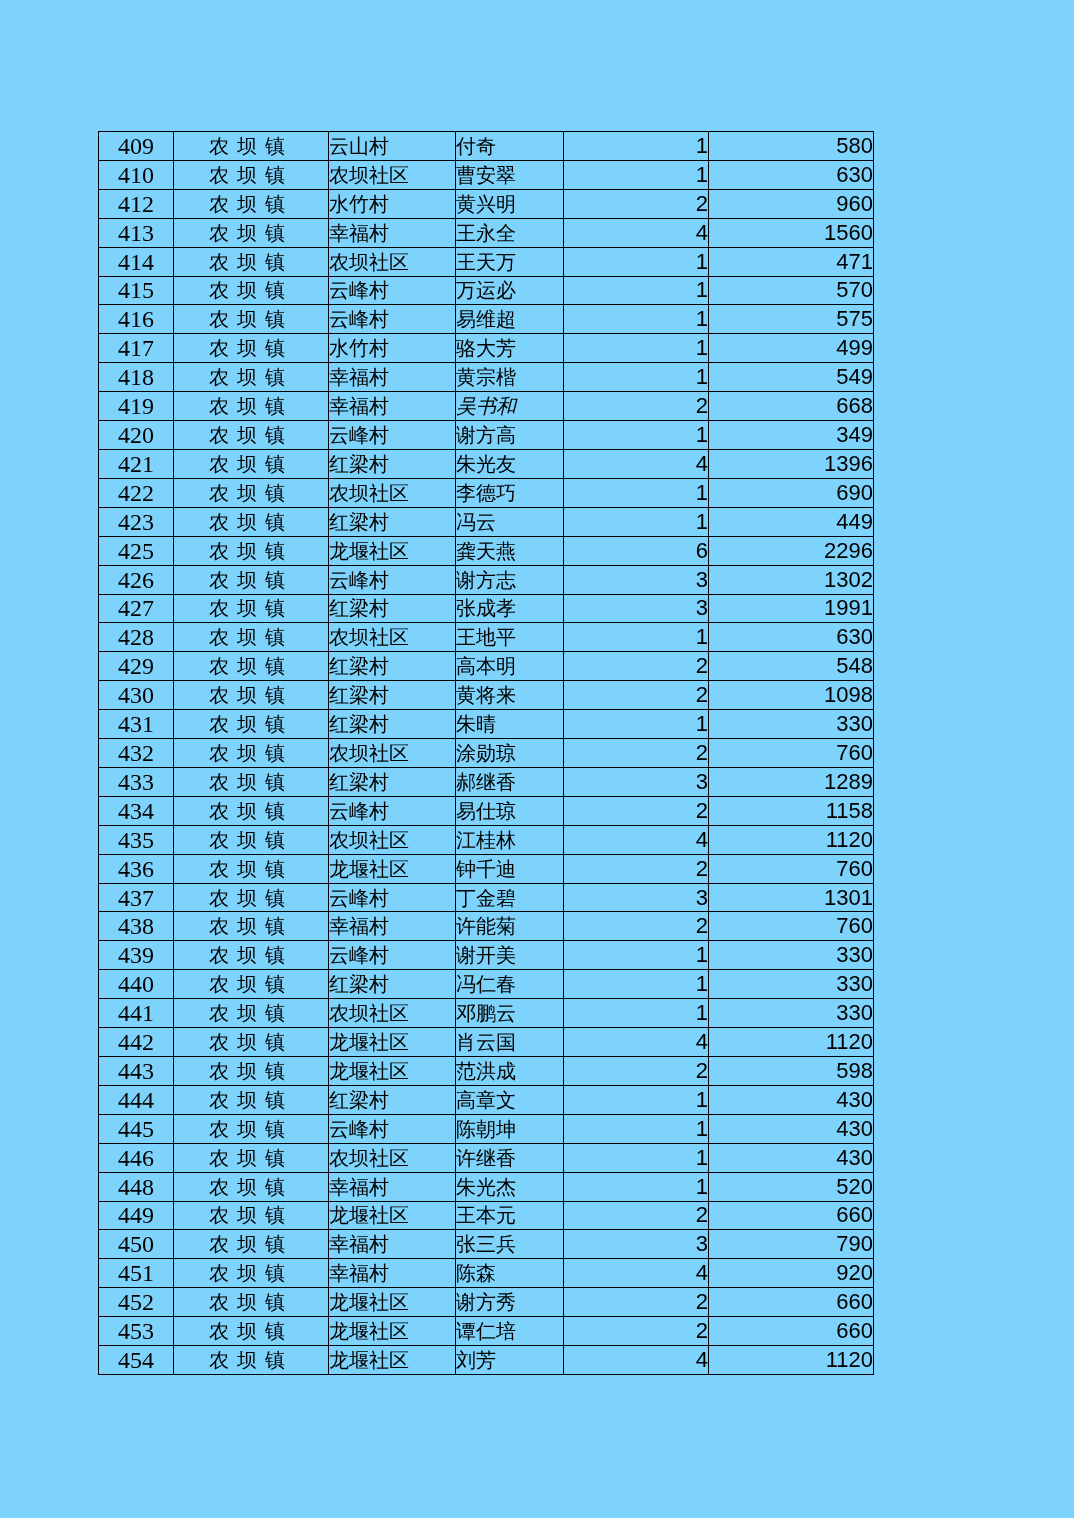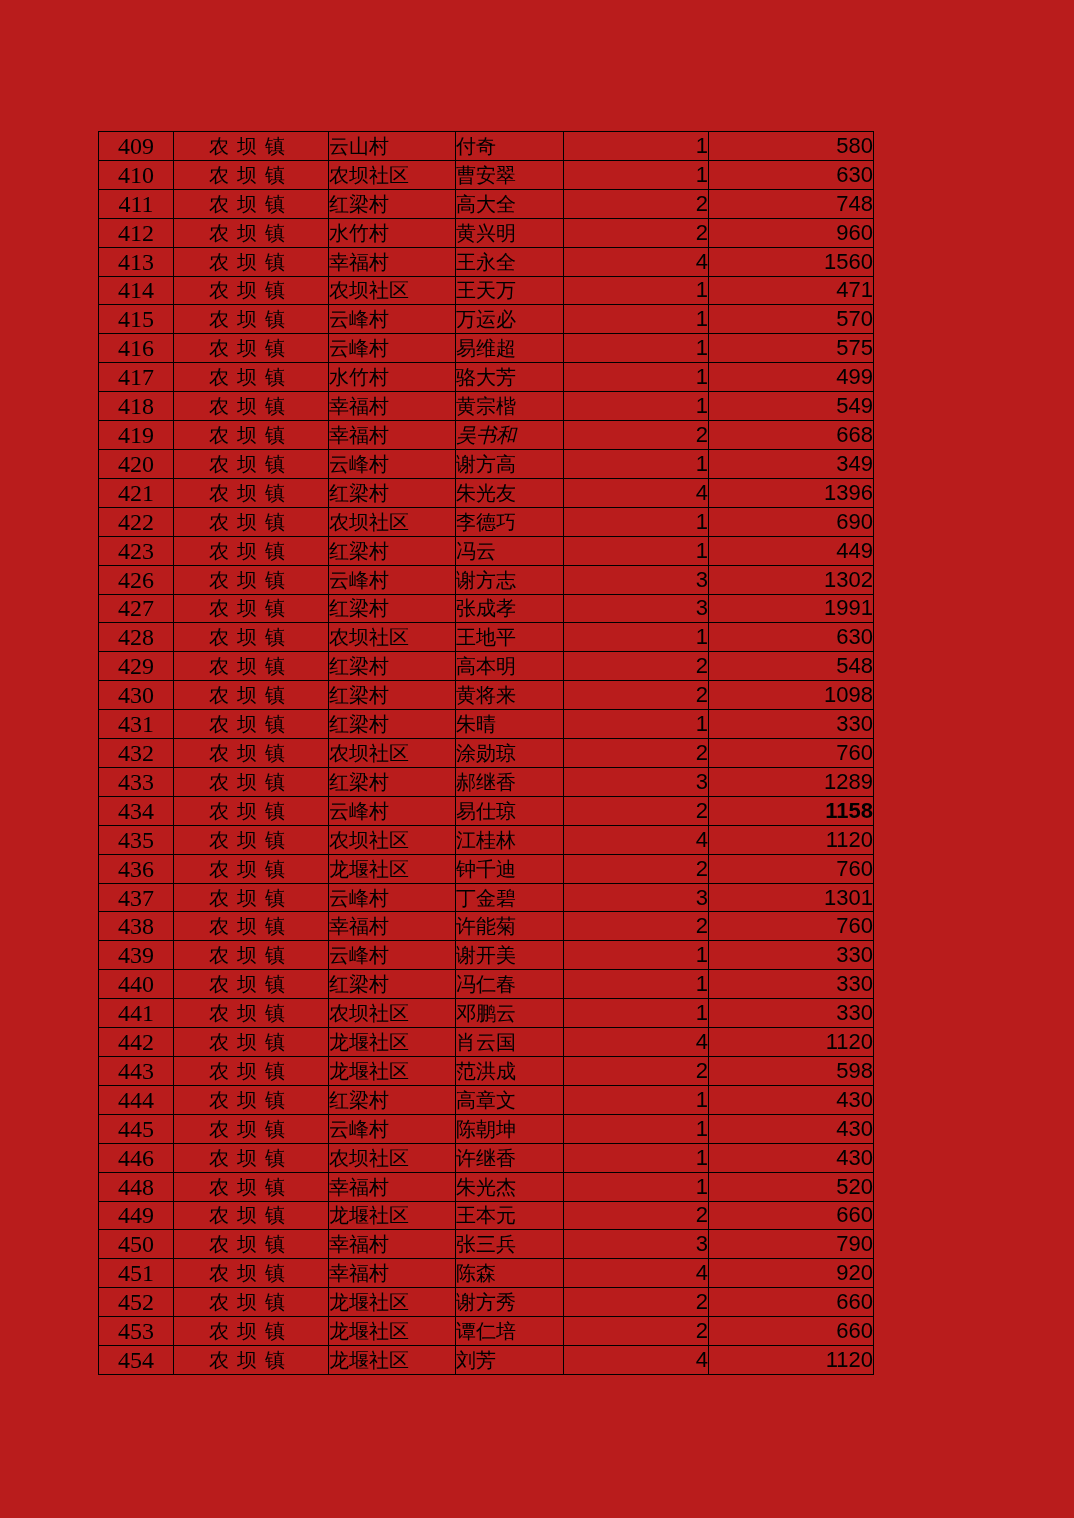--- a/index.html
+++ b/index.html
@@ -52,21 +52,21 @@
   }
   td.c-count, td.c-amount {
     text-align: right;
     padding-right: 5px;
     font-size: 22px;
   }
 </style>
 </head>
 <body>
 
-<div class="page" style="background: #b91c1c;">
+<div class="page" style="background: #7dd3fc;">
   <table class="records">
     <colgroup>
       <col style="width:75px">
       <col style="width:155px">
       <col style="width:127px">
       <col style="width:108px">
       <col style="width:145px">
       <col style="width:165px">
     </colgroup>
     <tbody>
@@ -81,28 +81,20 @@
 
   <tr>
     <td class="c-no" style="border-color: rgb(0, 0, 0);">410</td>
     <td class="c-town" style="border-color: rgb(0, 0, 0);">农坝镇</td>
     <td class="c-village" style="border-color: rgb(0, 0, 0);">农坝社区</td>
     <td class="c-name" style="border-color: rgb(0, 0, 0);">曹安翠</td>
     <td class="c-count" style="border-color: rgb(0, 0, 0);">1</td>
     <td class="c-amount" style="border-color: rgb(0, 0, 0);">630</td>
   </tr>
 
-  <tr>
-    <td class="c-no" style="border-color: rgb(0, 0, 0);">411</td>
-    <td class="c-town" style="border-color: rgb(0, 0, 0);">农坝镇</td>
-    <td class="c-village" style="border-color: rgb(0, 0, 0);">红梁村</td>
-    <td class="c-name" style="border-color: rgb(0, 0, 0);">高大全</td>
-    <td class="c-count" style="border-color: rgb(0, 0, 0);">2</td>
-    <td class="c-amount" style="border-color: rgb(0, 0, 0);">748</td>
-  </tr>
 
   <tr>
     <td class="c-no" style="border-color: rgb(0, 0, 0);">412</td>
     <td class="c-town" style="border-color: rgb(0, 0, 0);">农坝镇</td>
     <td class="c-village" style="border-color: rgb(0, 0, 0);">水竹村</td>
     <td class="c-name" style="border-color: rgb(0, 0, 0);">黄兴明</td>
     <td class="c-count" style="border-color: rgb(0, 0, 0);">2</td>
     <td class="c-amount" style="border-color: rgb(0, 0, 0);">960</td>
   </tr>
 
@@ -199,20 +191,28 @@
   <tr>
     <td class="c-no" style="border-color: rgb(0, 0, 0);">423</td>
     <td class="c-town" style="border-color: rgb(0, 0, 0);">农坝镇</td>
     <td class="c-village" style="border-color: rgb(0, 0, 0);">红梁村</td>
     <td class="c-name" style="border-color: rgb(0, 0, 0);">冯云</td>
     <td class="c-count" style="border-color: rgb(0, 0, 0);">1</td>
     <td class="c-amount" style="border-color: rgb(0, 0, 0);">449</td>
   </tr>
 
 
+  <tr>
+    <td class="c-no" style="border-color: rgb(0, 0, 0);">425</td>
+    <td class="c-town" style="border-color: rgb(0, 0, 0);">农坝镇</td>
+    <td class="c-village" style="border-color: rgb(0, 0, 0);">龙堰社区</td>
+    <td class="c-name" style="border-color: rgb(0, 0, 0);">龚天燕</td>
+    <td class="c-count" style="border-color: rgb(0, 0, 0);">6</td>
+    <td class="c-amount" style="border-color: rgb(0, 0, 0);">2296</td>
+  </tr>
 
   <tr>
     <td class="c-no" style="border-color: rgb(0, 0, 0);">426</td>
     <td class="c-town" style="border-color: rgb(0, 0, 0);">农坝镇</td>
     <td class="c-village" style="border-color: rgb(0, 0, 0);">云峰村</td>
     <td class="c-name" style="border-color: rgb(0, 0, 0);">谢方志</td>
     <td class="c-count" style="border-color: rgb(0, 0, 0);">3</td>
     <td class="c-amount" style="border-color: rgb(0, 0, 0);">1302</td>
   </tr>
 
@@ -278,21 +278,21 @@
     <td class="c-count" style="border-color: rgb(0, 0, 0);">3</td>
     <td class="c-amount" style="border-color: rgb(0, 0, 0);">1289</td>
   </tr>
 
   <tr>
     <td class="c-no" style="border-color: rgb(0, 0, 0);">434</td>
     <td class="c-town" style="border-color: rgb(0, 0, 0);">农坝镇</td>
     <td class="c-village" style="border-color: rgb(0, 0, 0);">云峰村</td>
     <td class="c-name" style="border-color: rgb(0, 0, 0);">易仕琼</td>
     <td class="c-count" style="border-color: rgb(0, 0, 0);">2</td>
-    <td class="c-amount" style="border-color: rgb(0, 0, 0); font-weight: bold;">1158</td>
+    <td class="c-amount" style="border-color: rgb(0, 0, 0);">1158</td>
   </tr>
 
   <tr>
     <td class="c-no" style="border-color: rgb(0, 0, 0);">435</td>
     <td class="c-town" style="border-color: rgb(0, 0, 0);">农坝镇</td>
     <td class="c-village" style="border-color: rgb(0, 0, 0);">农坝社区</td>
     <td class="c-name" style="border-color: rgb(0, 0, 0);">江桂林</td>
     <td class="c-count" style="border-color: rgb(0, 0, 0);">4</td>
     <td class="c-amount" style="border-color: rgb(0, 0, 0);">1120</td>
   </tr>

